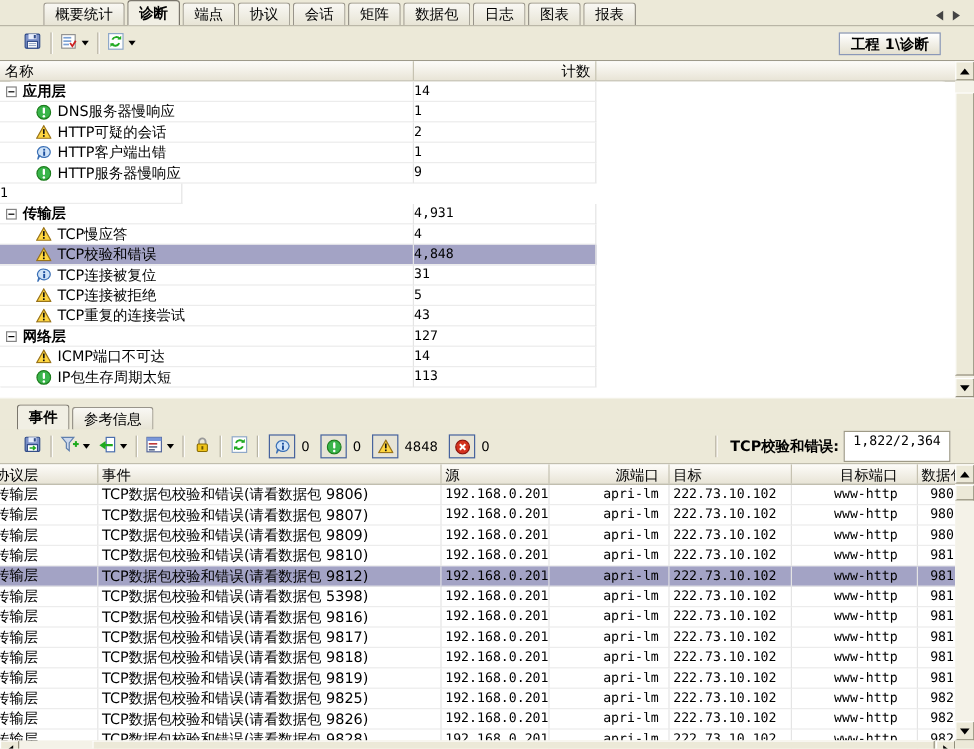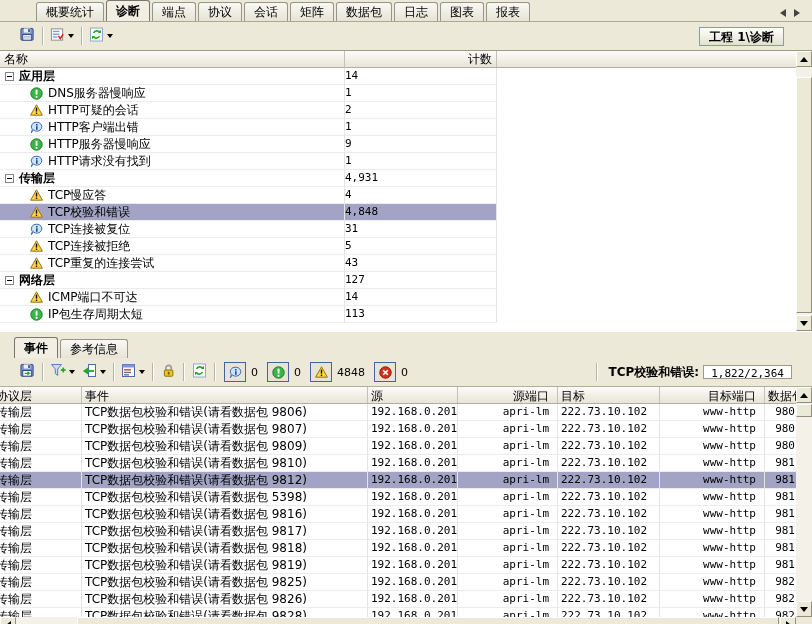--- a/index.html
+++ b/index.html
@@ -30,21 +30,21 @@
   .caret { width:0; height:0; border-left:3px solid transparent; border-right:3px solid transparent;
            border-top:4px solid #000; margin-left:3px; }
   .sep { width:1px; height:18px; background:#b8b4a4; box-shadow:1px 0 0 #fff; margin:0 4px; }
   .project-box { margin-left:auto; margin-right:12px; border:1px solid #8a98b8;
                  background:linear-gradient(#ffffff,#e4e0d0); padding:0 9px; font-weight:bold;
                  height:19px; line-height:18px; white-space:nowrap; }
   .toggle { display:flex; align-items:center; justify-content:center; border:1px solid #47639d;
             width:22px; height:20px; margin-left:5px; background:#e7e4d6; }
   .tcount { margin:0 4px 0 5px; font-size:11px; }
   .status-label { font-weight:bold; margin:0 4px 0 8px; white-space:nowrap; }
-  .status-box { border:1px solid #9e9a87; background:#fff; height:14px; line-height:16px;
+  .status-box { border:1px solid #9e9a87; background:#fff; height:26px; line-height:16px;
                 padding:0 7px; margin-right:4px; font-family:"DejaVu Sans Mono",monospace; font-size:11px; }
 
   
   .toppane { position:relative; height:281px; background:#fff; border-top:1px solid #9e9a8a; }
   .tree-header { display:flex; height:17px;
                  background:linear-gradient(#fdfcf9,#e8e4d6); border-bottom:1px solid #b2ae9c; }
   .th { border-right:1px solid #c6c2b1; padding:0 4px; overflow:hidden; white-space:nowrap; }
   .th-name { width:345px; }
   .th-count { width:152px; text-align:right; }
   .th-fill { flex:1; border-right:none; }
@@ -72,21 +72,21 @@
   .btable { position:relative; height:238px; background:#fff; border-top:1px solid #b2ae9c; }
   .bt-header { display:flex; height:17px; background:linear-gradient(#fdfcf9,#e8e4d6);
                border-bottom:1px solid #b2ae9c; position:absolute; left:0; top:0; right:16px; }
   .bt-body { position:absolute; left:0; top:17px; right:16px; bottom:0; overflow:hidden; }
   .brow { display:flex; height:17px; }
   .bcell { border-right:1px solid #e4e4e4; border-bottom:1px solid #ececec; overflow:hidden;
            white-space:nowrap; padding:1px 3px; line-height:14px; }
   .bh { border-right:1px solid #c6c2b1; padding:1px 3px; overflow:hidden; white-space:nowrap; }
   .w-layer { width:82px; } .w-event { width:286px; } .w-src { width:90px; }
   .w-sport { width:100px; text-align:right; padding-right:8px; } .w-dst { width:102px; }
-  .w-dport { width:105px; text-align:right; padding-right:8px; } .w-pkt { flex:1; text-align:right; padding-right:1px; border-right:none; }
+  .w-dport { width:105px; text-align:right; padding-right:16px; } .w-pkt { flex:1; text-align:right; padding-right:1px; border-right:none; }
   .clipL { text-indent:-7px; }
   .mono { font-family:"DejaVu Sans Mono",monospace; font-size:11px; }
   .brow.selected .bcell { background:#a3a3c5; }
 
   
   .vscroll { position:absolute; right:0; width:16px; background:#f4f2e8; }
   .vs-top { top:0; bottom:0; }
   .vs-bottom { top:0; bottom:7px; }
   .sb-box { position:absolute; left:0; width:16px; height:16px; background:#ece9d8;
             border:1px solid; border-color:#fff #928e7b #928e7b #fff;
@@ -234,31 +234,20 @@
                 <rect x="5.6" y="2.6" width="1.9" height="5.2" rx="0.9" fill="#fff"></rect>
                 <circle cx="6.55" cy="9.9" r="1.05" fill="#fff"></circle>
               </svg>
             </span>
             <span class="lbl">HTTP服务器慢响应</span>
           </div>
           <div class="c-count">9</div>
           <div class="c-fill"></div>
         </div>
         <div class="trow">
-          <div class="c-name">
-            <span class="child-ind"></span>
-            <span class="ticon">
-              <svg width="13" height="13" viewBox="0 0 13 13">
-                <path d="M6.8 1.2 a5 4.5 0 1 1 -3.6 7.6 L1.4 11.8 l0.9 -3.4 a5 4.5 0 0 1 4.5 -7.2 Z" fill="#cfe3f8" stroke="#3a6fb5"></path>
-                <rect x="6" y="3" width="1.6" height="1.5" fill="#1d4f9e"></rect>
-                <rect x="6" y="5.2" width="1.6" height="3.6" fill="#1d4f9e"></rect>
-              </svg>
-            </span>
-            <span class="lbl">HTTP请求没有找到</span>
-          </div>
           <div class="c-count">1</div>
           <div class="c-fill"></div>
         </div>
         <div class="trow group">
           <div class="c-name">
             <span class="expand"></span>
             <span class="lbl">传输层</span>
           </div>
           <div class="c-count">4,931</div>
           <div class="c-fill"></div>

